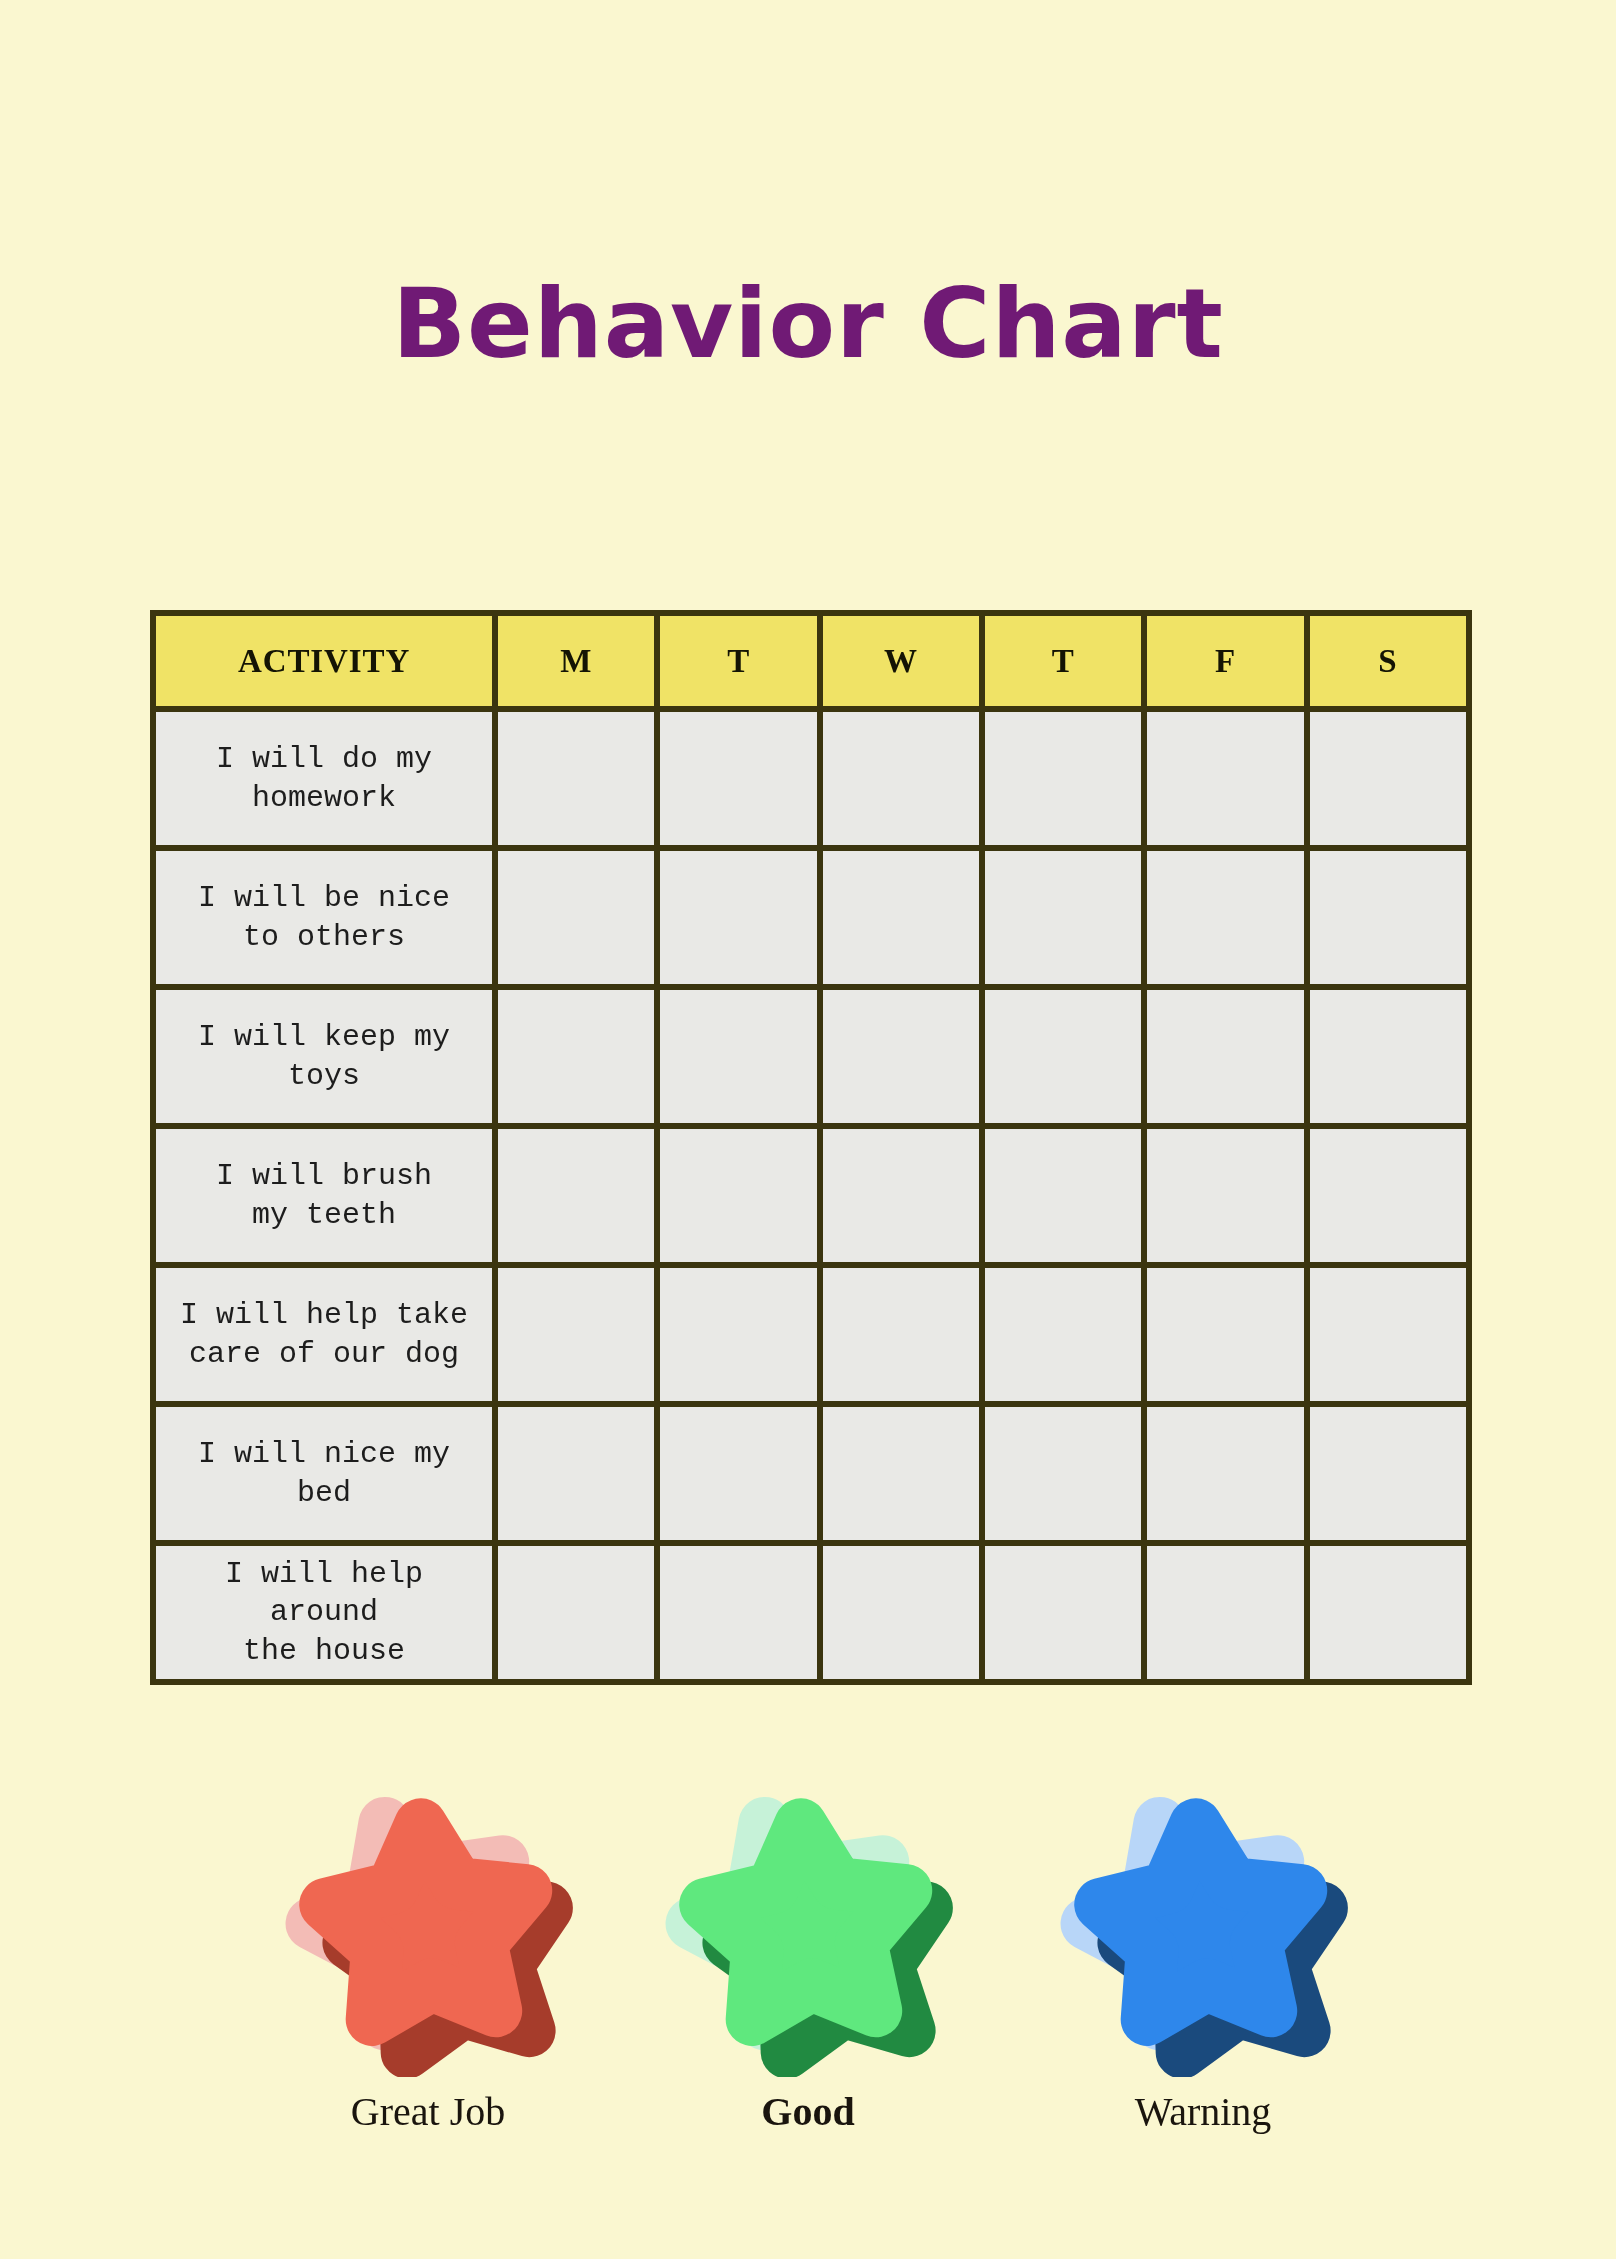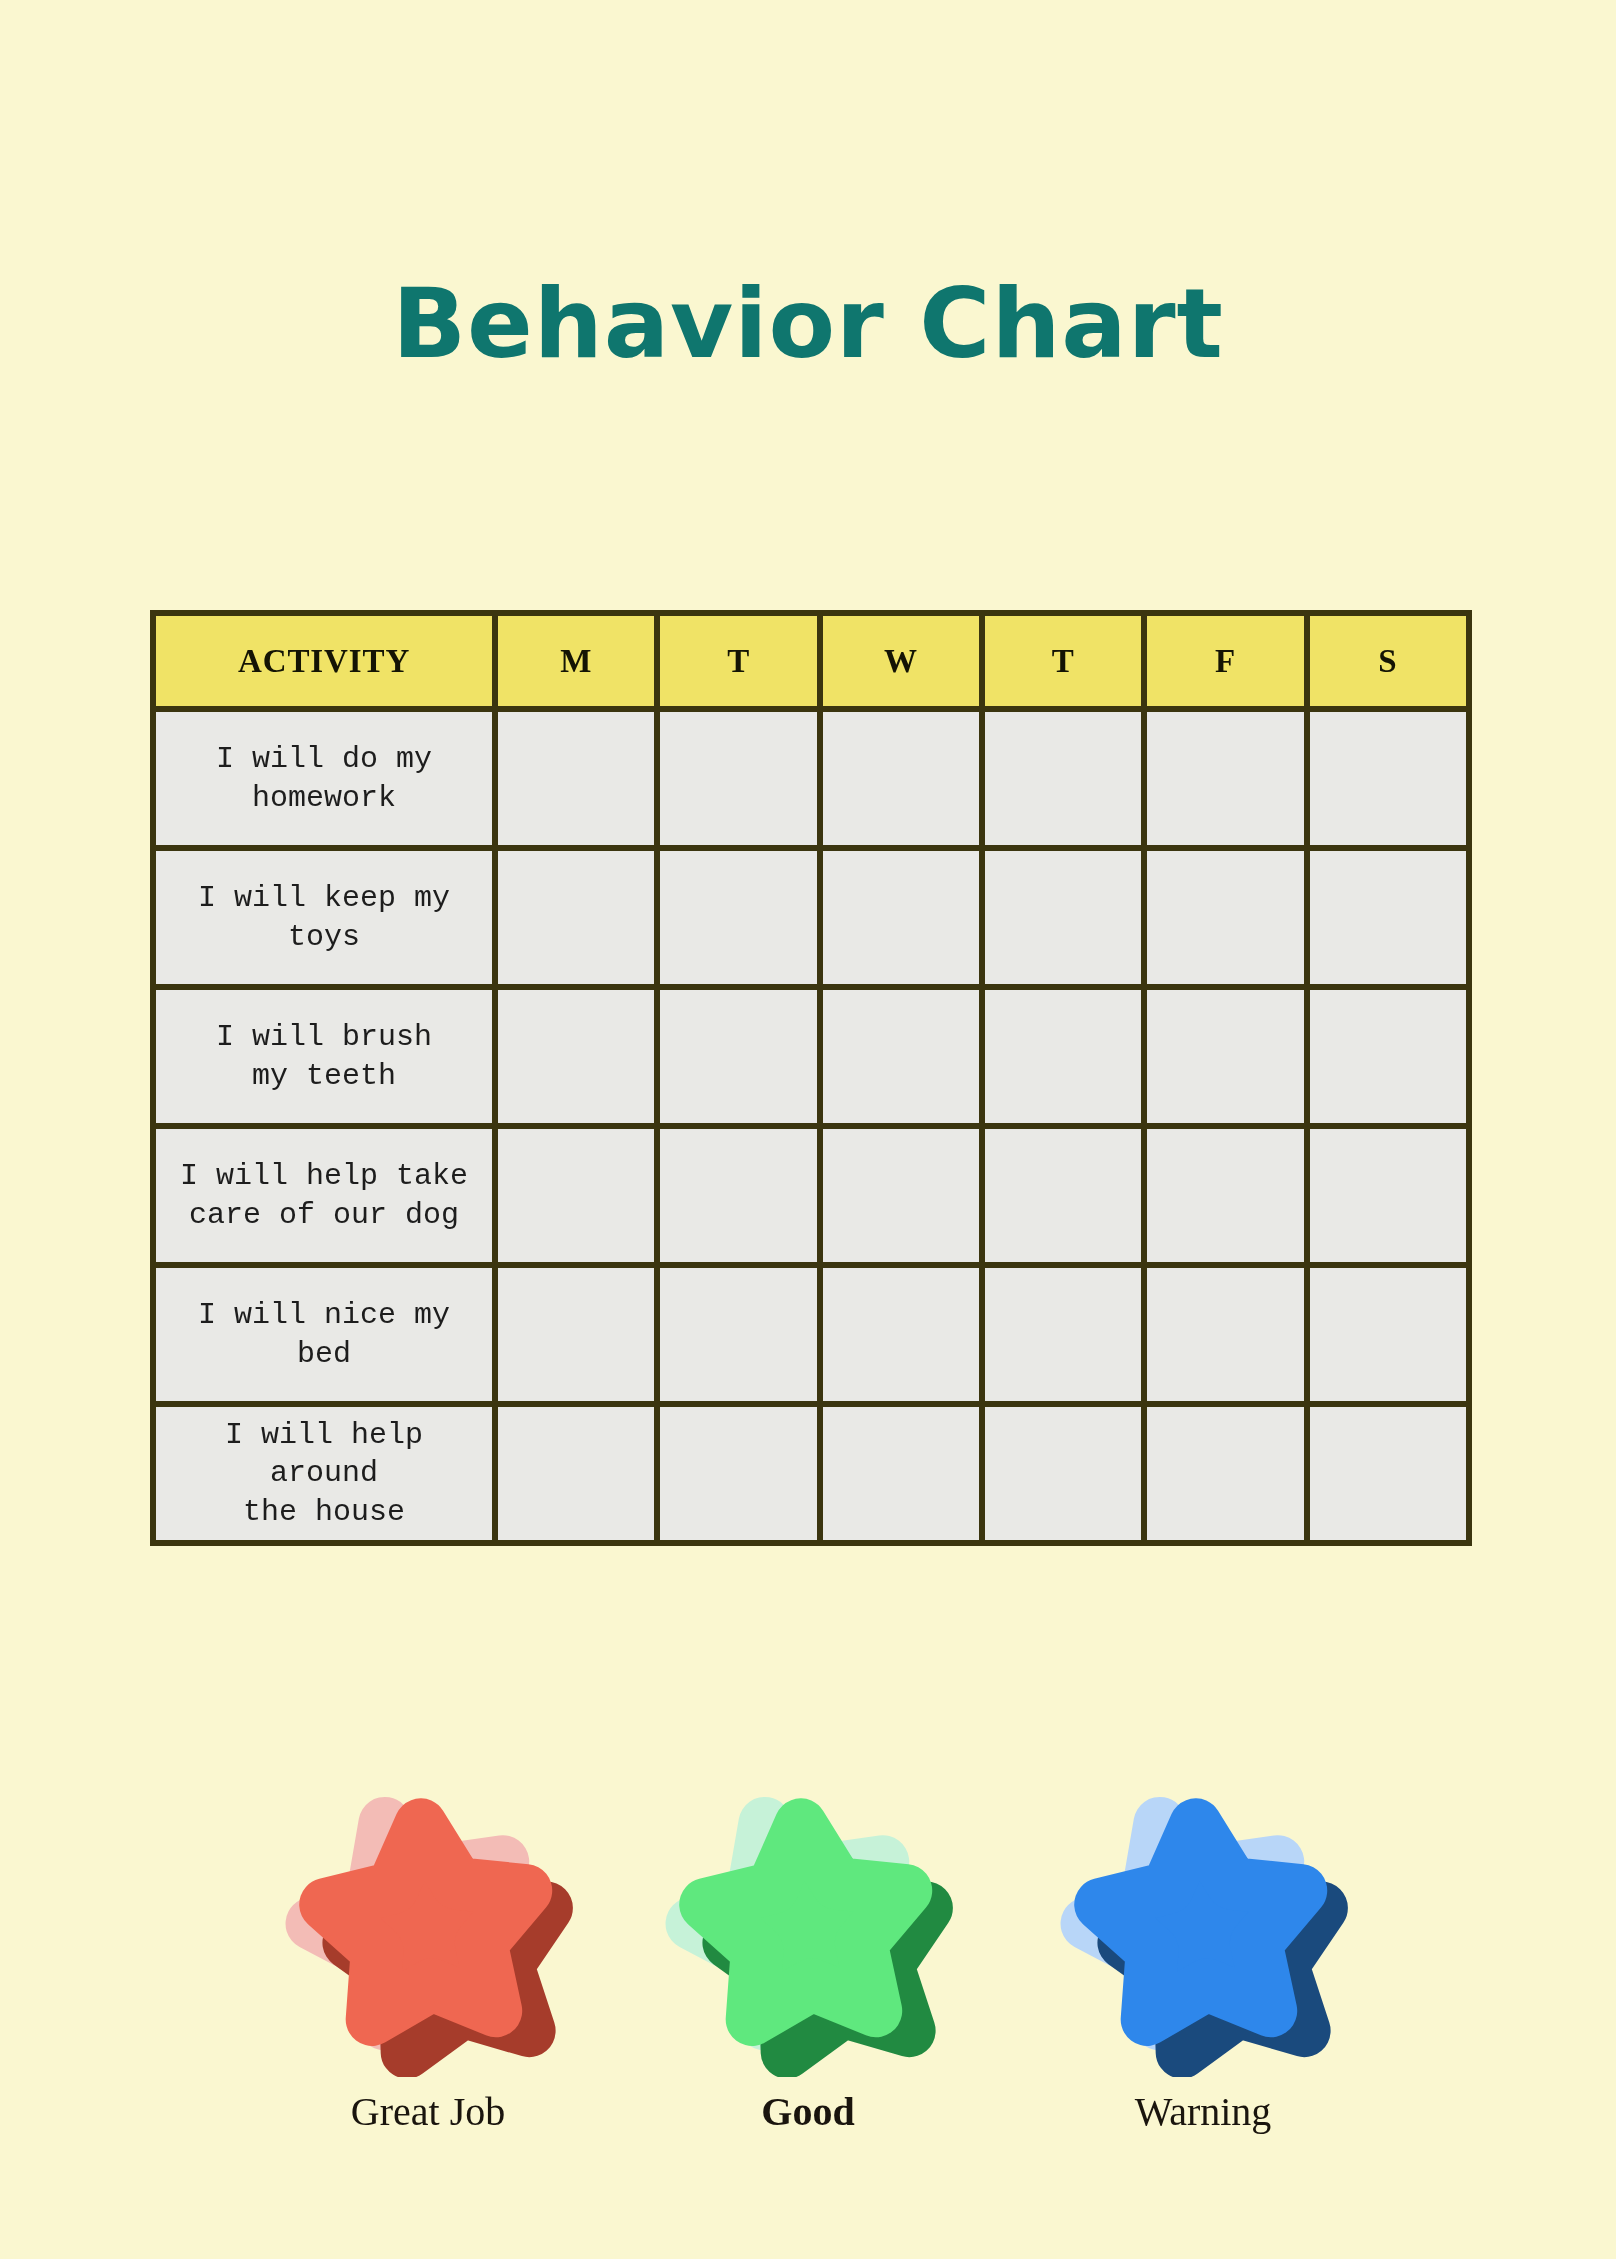--- a/index.html
+++ b/index.html
@@ -11,21 +11,21 @@
     font-family:"Liberation Serif", serif;
   }
   .title {
     position:absolute;
     top:275px; left:0; width:100%;
     text-align:center;
     font-family:"DejaVu Sans", sans-serif;
     font-weight:800;
     font-size:97px;
     letter-spacing:0.9px;
-    color:#0f766e;
+    color:#701a75;
     line-height:1;
   }
   table.behavior {
     position:absolute;
     left:150px; top:590px;
     width:1322px;
     border-collapse:collapse;
     table-layout:fixed;
     margin-top:20px;
   }
@@ -95,20 +95,32 @@
         <th>T</th>
         <th>F</th>
         <th>S</th>
       </tr>
     </thead>
     <tbody>
       <tr>
         <td class="activity">
           <span>I will do my</span>
           <span>homework</span>
+        </td>
+        <td class="day-cell"></td>
+        <td class="day-cell"></td>
+        <td class="day-cell"></td>
+        <td class="day-cell"></td>
+        <td class="day-cell"></td>
+        <td class="day-cell"></td>
+      </tr>
+      <tr>
+        <td class="activity">
+          <span>I will be nice</span>
+          <span>to others</span>
         </td>
         <td class="day-cell"></td>
         <td class="day-cell"></td>
         <td class="day-cell"></td>
         <td class="day-cell"></td>
         <td class="day-cell"></td>
         <td class="day-cell"></td>
       </tr>
       <tr>
         <td class="activity">

